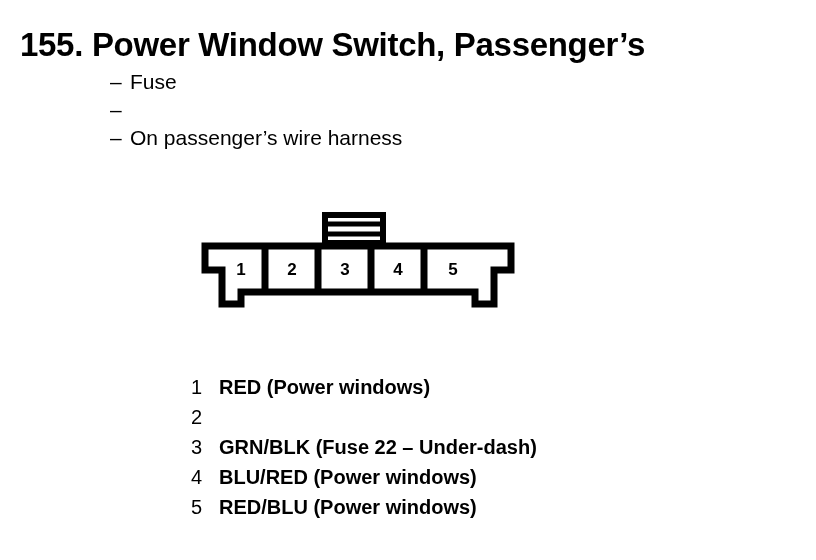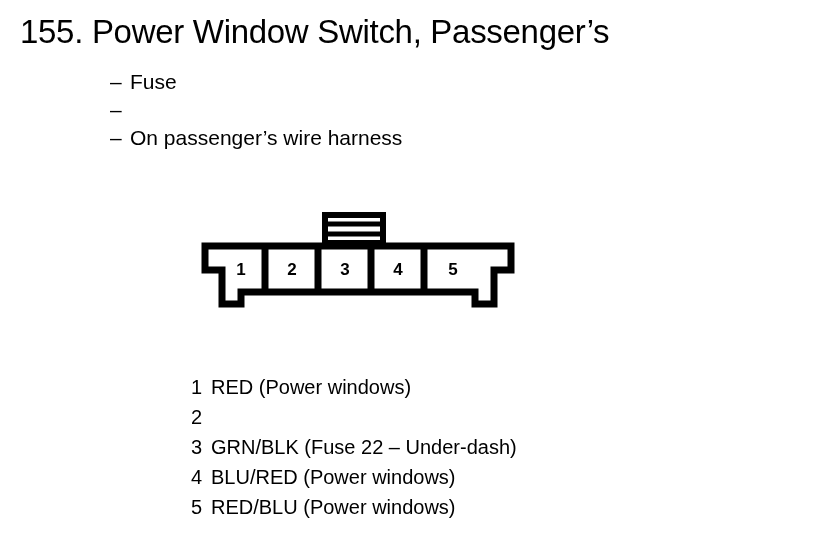--- a/index.html
+++ b/index.html
@@ -14,23 +14,23 @@
     overflow: hidden;
     font-family: "Liberation Sans", sans-serif;
     color: #000000;
     -webkit-font-smoothing: none;
   }
 
   
   .page-title {
     position: absolute;
     left: 20px;
-    top: 15px;
+    top: 28px;
     font-size: 33px;
-    font-weight: normal;
+    font-weight: bold;
     letter-spacing: -0.3px;
     white-space: nowrap;
     line-height: 1.0;
   }
 
   
   .desc-list {
     position: absolute;
     left: 110px;
     top: 68px;
@@ -79,21 +79,22 @@
     display: flex;
     align-items: baseline;
     white-space: nowrap;
   }
   .pin-row-num {
     width: 22px;
     text-align: right;
     flex: none;
   }
   .pin-row-desc {
-    margin-left: 9px;
+    margin-left: 17px;
+    font-weight: bold;
   }
 </style>
 </head>
 <body>
 
 <div class="page-title">155. Power Window Switch, Passenger’s</div>
 
 <div class="desc-list">
   <div class="desc-item">
     <span class="desc-dash">–</span>

